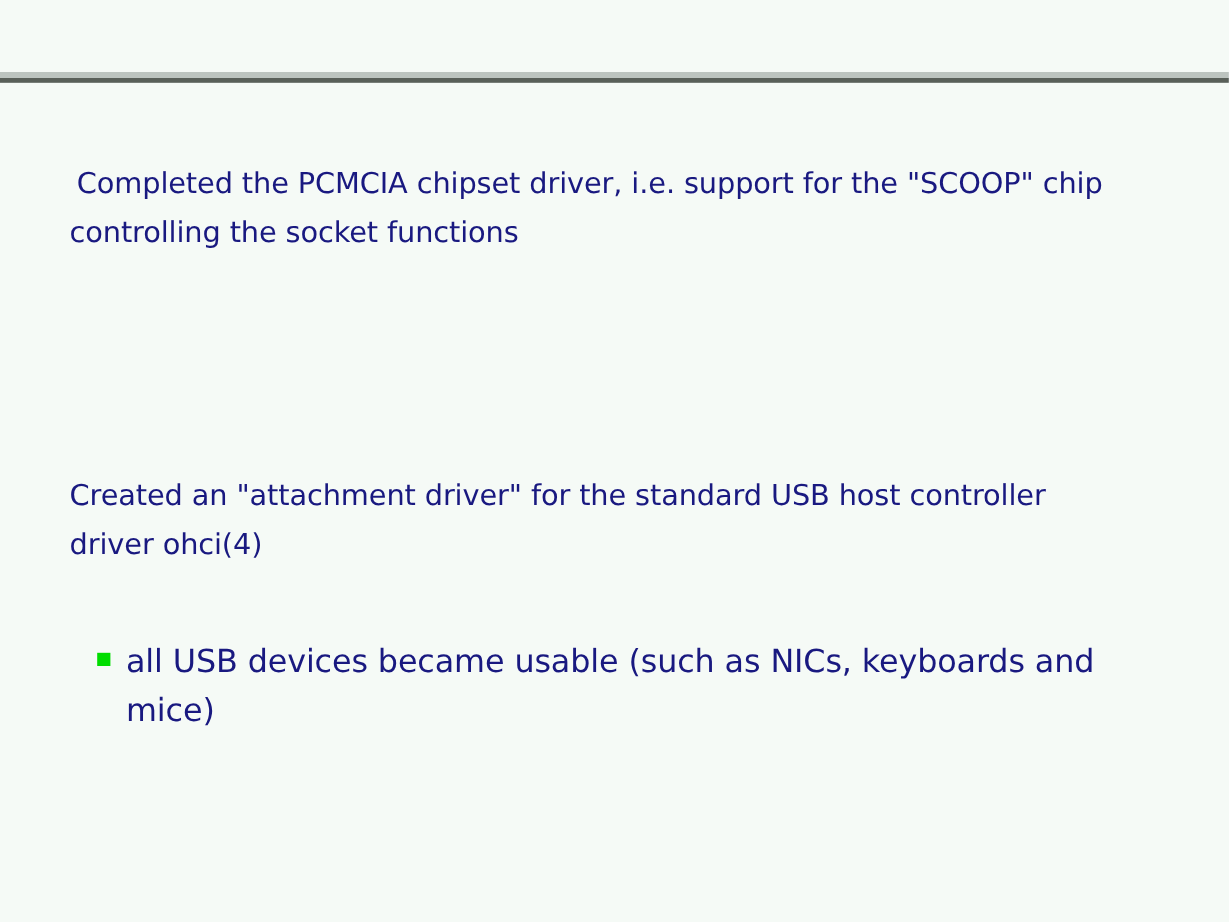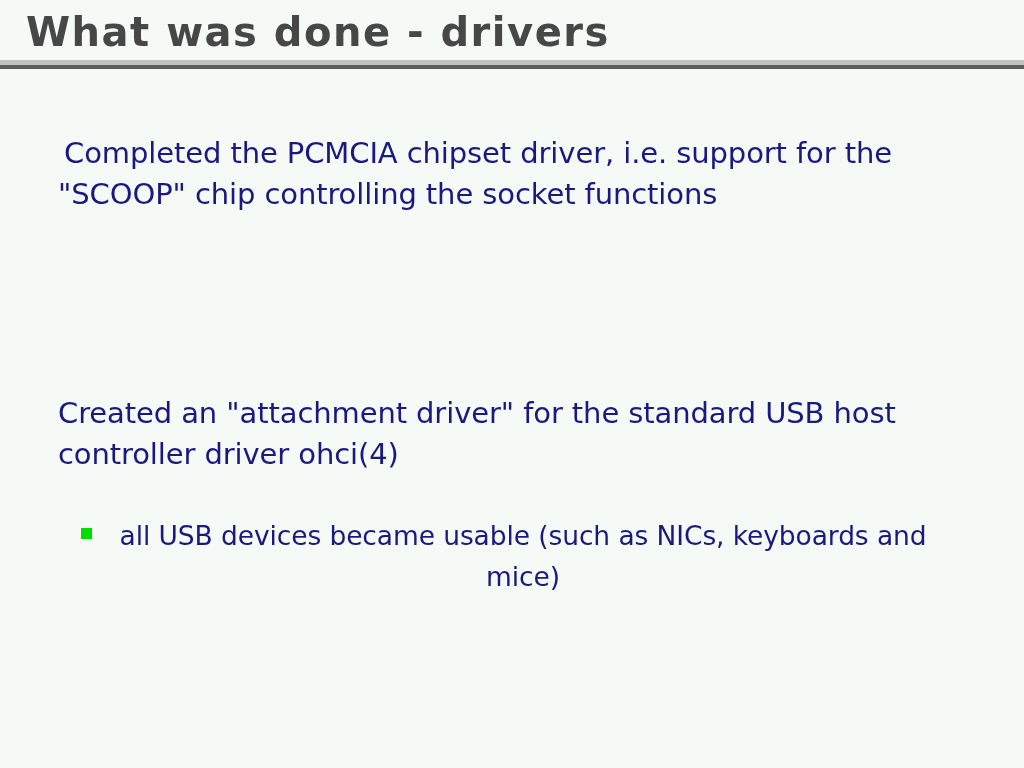--- a/index.html
+++ b/index.html
@@ -66,21 +66,21 @@
     left: 0;
     top: 78px;
     width: 1024px;
     height: 690px;
   }
 
   .para {
     position: absolute;
     color: #191980;
     font-family: "DejaVu Sans", sans-serif;
-    font-size: 29px;
+    font-size: 24px;
     line-height: 41px;
     letter-spacing: -0.1px;
   }
 
   
   .level1 {
     left: 58px;
     width: 880px;
   }
   .level1.first-indent {
@@ -110,28 +110,27 @@
   }
   .bullet-text {
     flex: 1 1 auto;
     display: block;
   }
 
   
   #para-1  { top: 55px; }
   #bullet-1 { top: 183px; }
   #para-2  { top: 315px; }
-  #bullet-2 { top: 437px; text-align: center; }
+  #bullet-2 { top: 453px; }
 </style>
 </head>
 <body>
 
 <div class="slide">
 
-  <div class="slide-title">What was done  -  drivers</div>
 
   <div class="title-rule">
     <div class="rule-light"></div>
     <div class="rule-dark"></div>
   </div>
 
   <div class="body-area">
 
     <div class="para level1 first-indent" id="para-1">Completed the PCMCIA chipset driver, i.e. support for the "SCOOP" chip controlling the socket functions</div>
 

